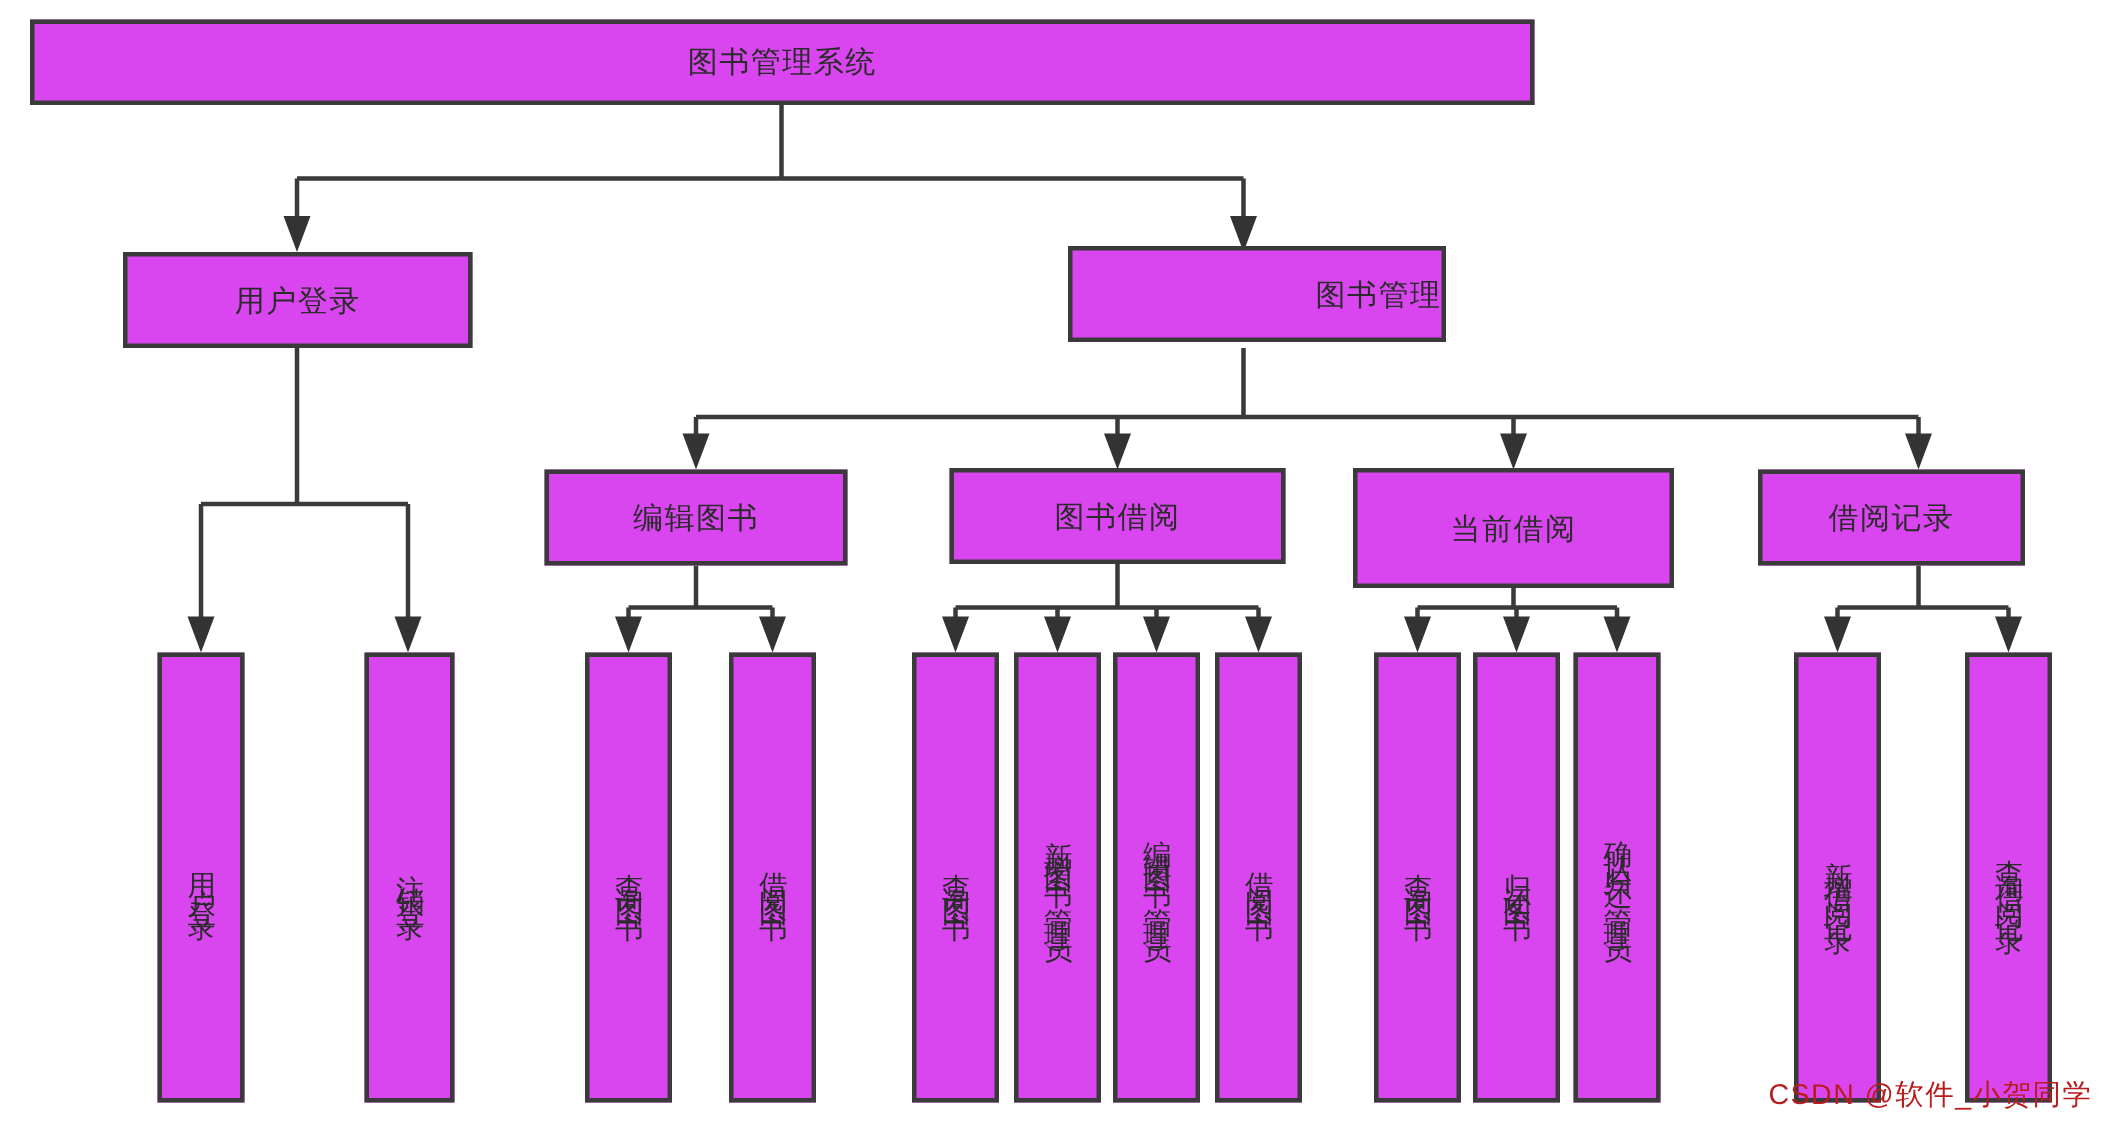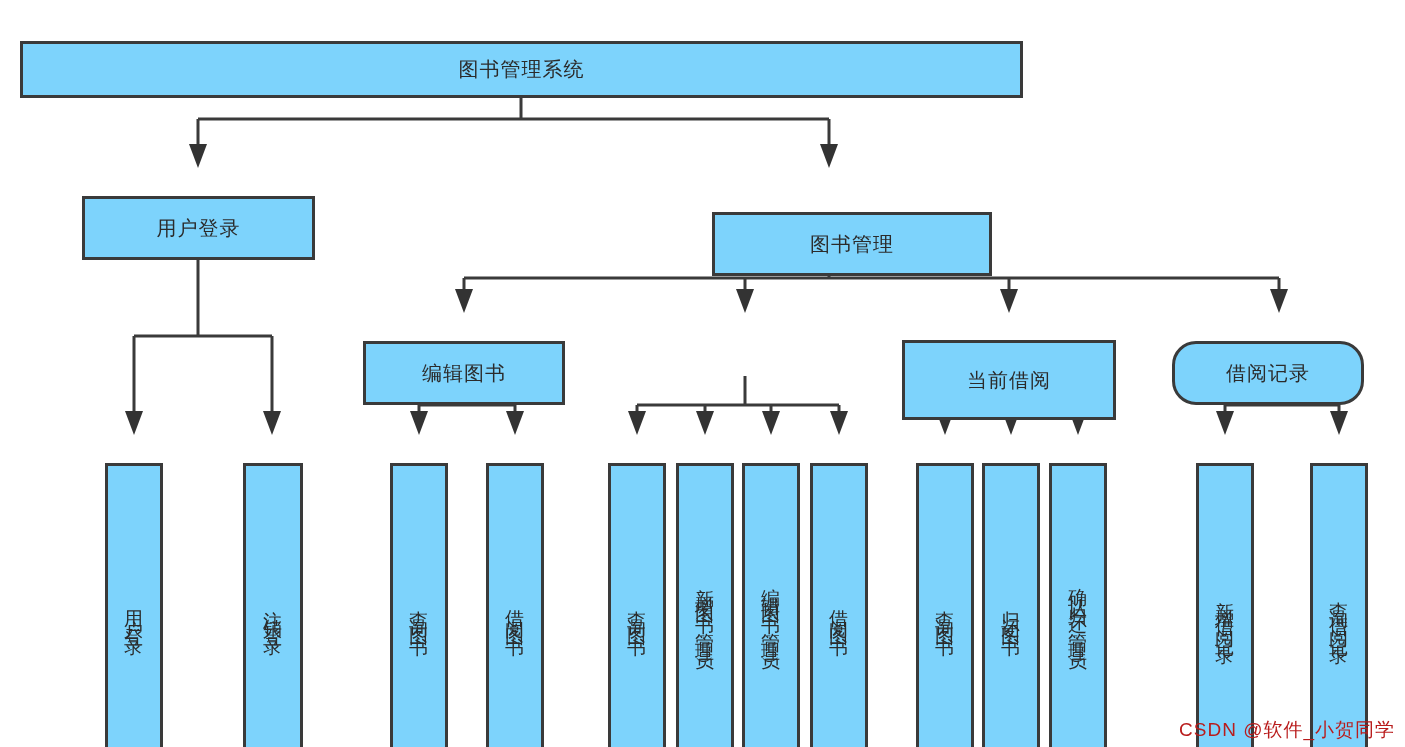--- a/index.html
+++ b/index.html
@@ -8,26 +8,25 @@
     width: 1405px;
     height: 747px;
     background: #ffffff;
     font-family: "Liberation Sans", sans-serif;
     overflow: hidden;
   }
   .node {
     position: absolute;
     box-sizing: border-box;
     border: 3px solid #3a3a3a;
-    background: #7dd3fc;
+    background: #d946ef;
     display: flex;
     align-items: center;
     justify-content: center;
     color: #2b2b2b;
-    margin-top: 28px;
   }
   .hnode { font-size: 20px; letter-spacing: 1px; }
   .leaf  { width: 58px; top: 435px; height: 300px; }
   .leaf span {
     writing-mode: vertical-rl;
     text-orientation: mixed;
     font-size: 19px;
     letter-spacing: 9px;
     line-height: 1;
     white-space: nowrap;
@@ -79,31 +78,34 @@
       M1216,411 L1234,411 L1225,435 Z  M1330,411 L1348,411 L1339,435 Z"></path>
   </svg>
 
   <div class="node hnode" style="left:20px; top:13px; width:1003px; height:57px;">
     <span>图书管理系统</span>
   </div>
 
   <div class="node hnode" style="left:82px; top:168px; width:233px; height:64px;">
     <span>用户登录</span>
   </div>
-  <div class="node hnode" style="left:712px; top:184px; width:280px; height:64px;">
+  <div class="node hnode" style="left:712px; top:164px; width:252px; height:64px;justify-content:flex-end;">
     <span>图书管理</span>
   </div>
 
   <div class="node hnode" style="left:363px; top:313px; width:202px; height:64px;">
     <span>编辑图书</span>
   </div>
+  <div class="node hnode" style="left:633px; top:312px; width:224px; height:64px;">
+    <span>图书借阅</span>
+  </div>
   <div class="node hnode" style="left:902px; top:312px; width:214px; height:80px;">
     <span>当前借阅</span>
   </div>
-  <div class="node hnode" style="left:1172px; top:313px; width:192px; height:64px;border-radius:24px;">
+  <div class="node hnode" style="left:1172px; top:313px; width:178px; height:64px;">
     <span>借阅记录</span>
   </div>
 
   <div class="node leaf" style="left:105px;">
     <span>用户登录</span>
   </div>
   <div class="node leaf" style="left:243px; width:60px;">
     <span>注销登录</span>
   </div>
 

